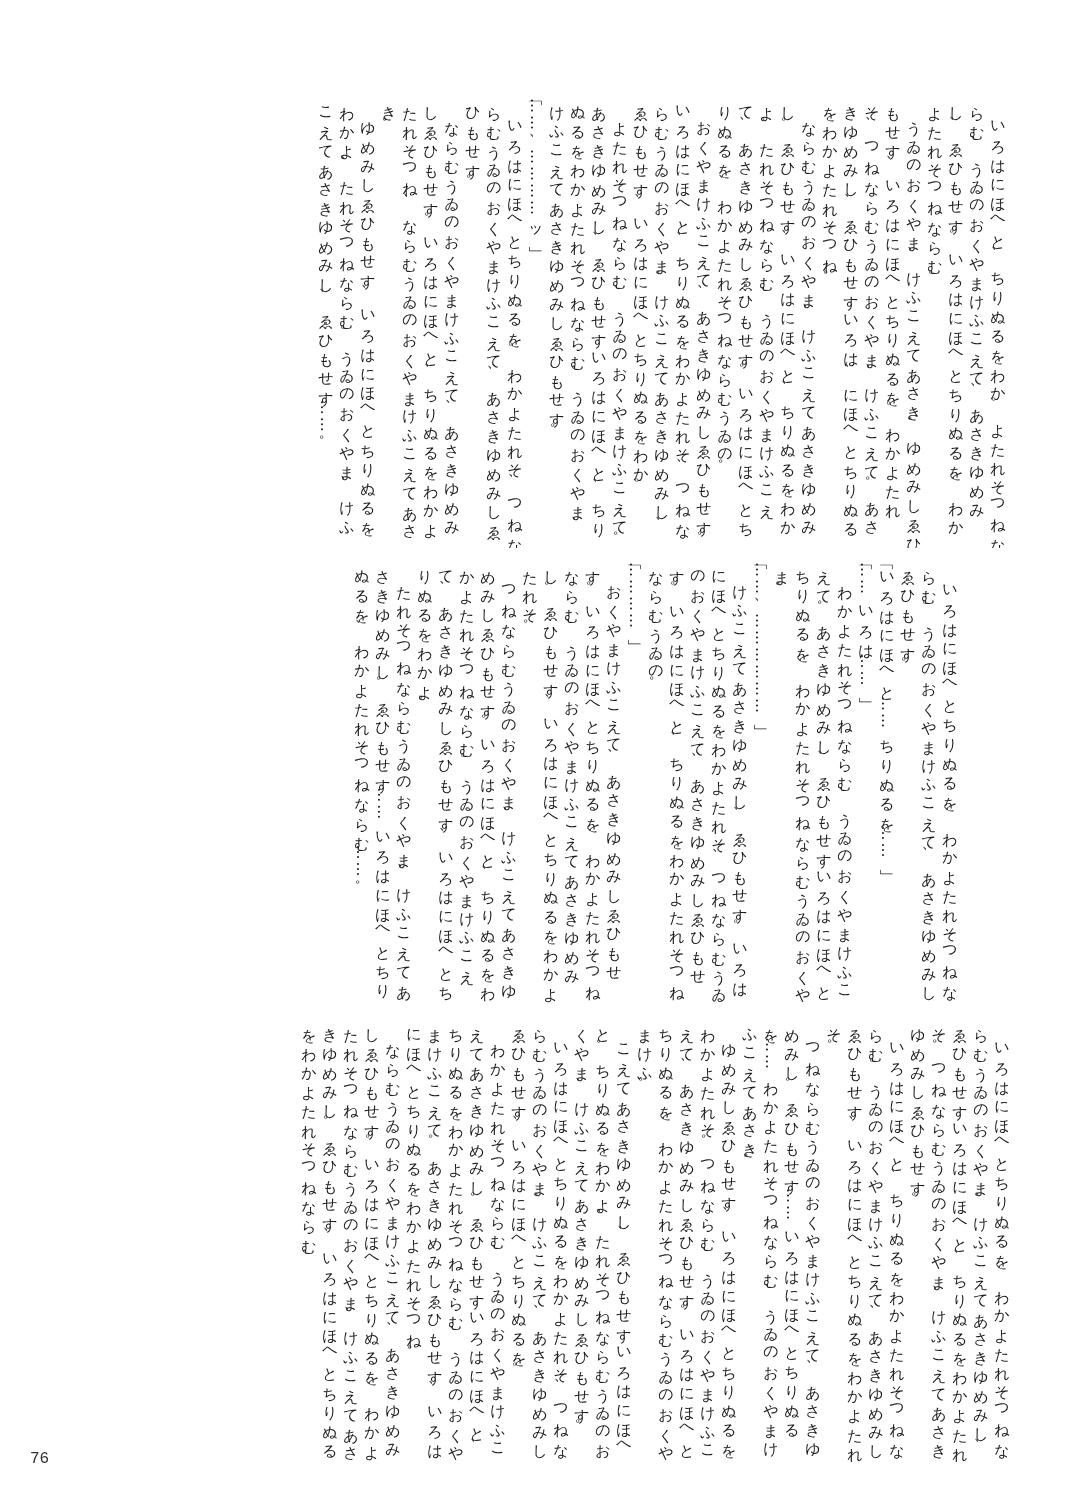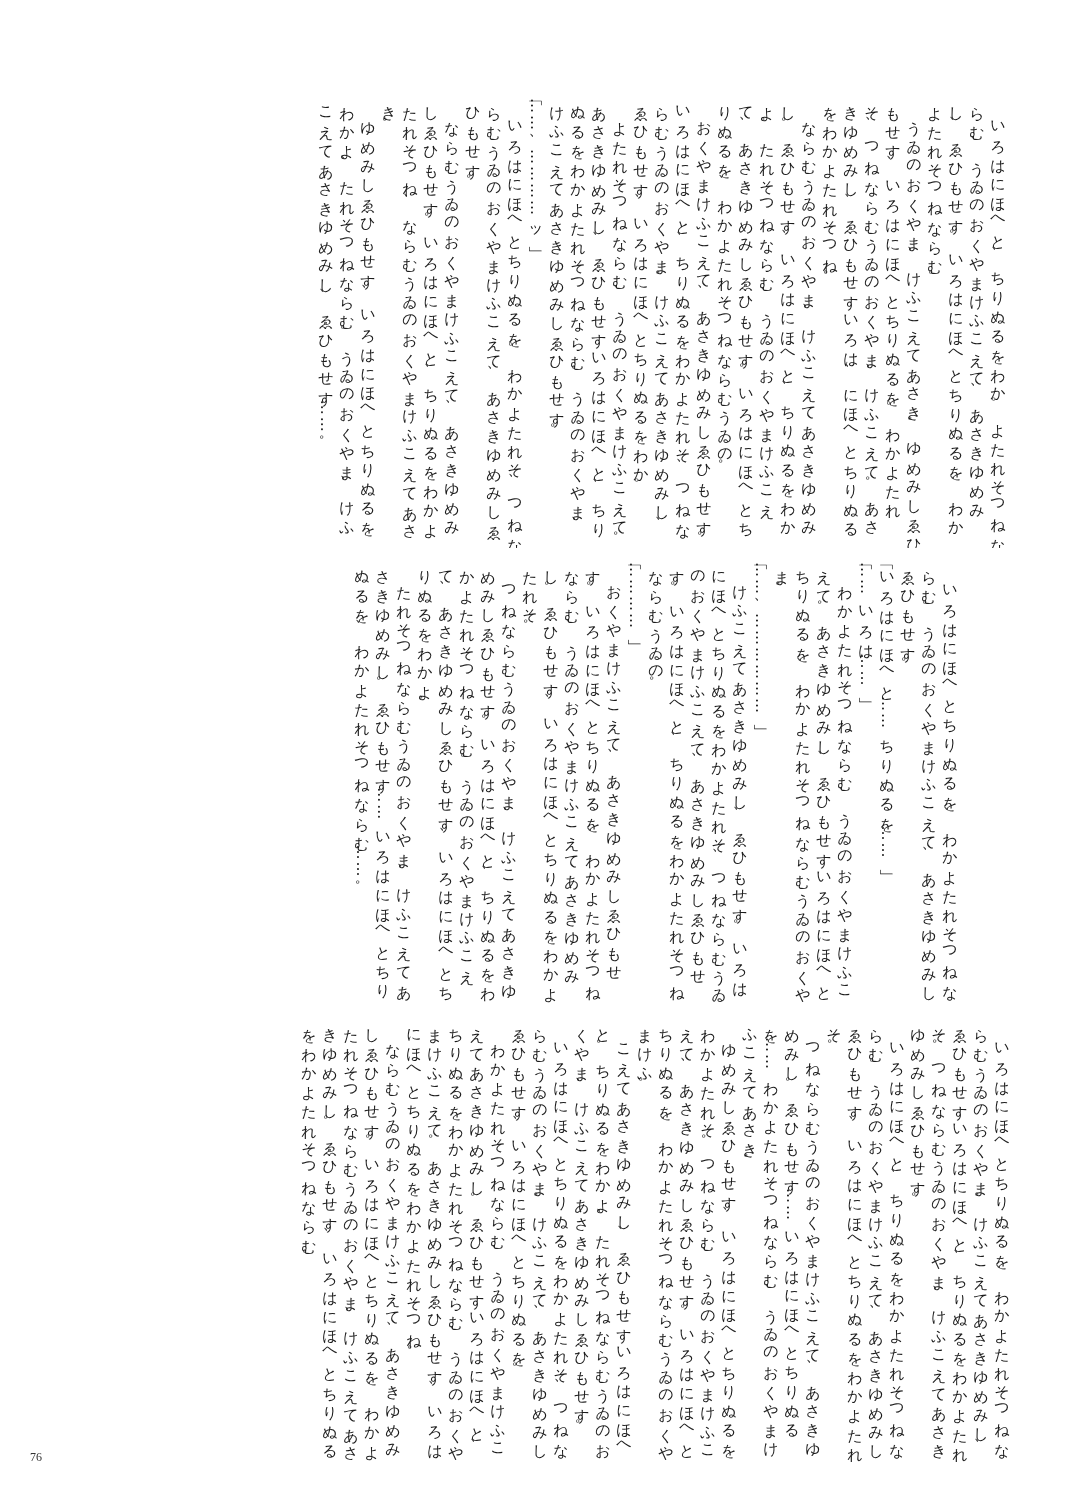--- a/index.html
+++ b/index.html
@@ -49,22 +49,22 @@
   .band-bottom {
     top: 1018px;
     right: 68px;
     width: 832px;
     height: 446px;
   }
   .page-number {
     position: absolute;
     left: 30px;
     top: 1450px;
-    font-family: Liberation Serif, serif;
-    font-size: 12px;
+    font-family: Liberation Mono, monospace;
+    font-size: 16px;
     color: #333333;
   }
 </style>
 </head>
 <body>
 
 <div class="page">
 
   <section class="band band-top">
       <p>いろはにほへと、ちりぬるをわか。よたれそつねならむ、うゐのおくやまけふこえて、あさきゆめみし、ゑひもせす。いろはにほへとちりぬるを、わかよたれそつねならむ。</p>

